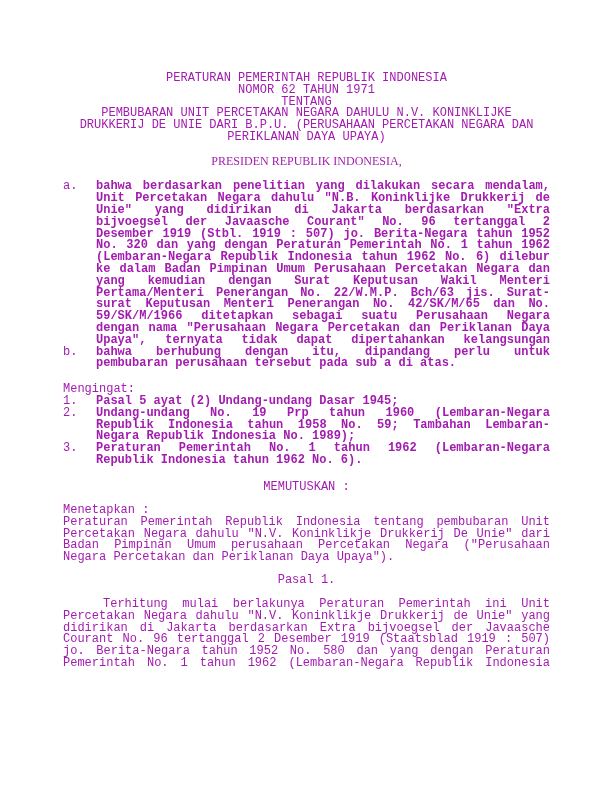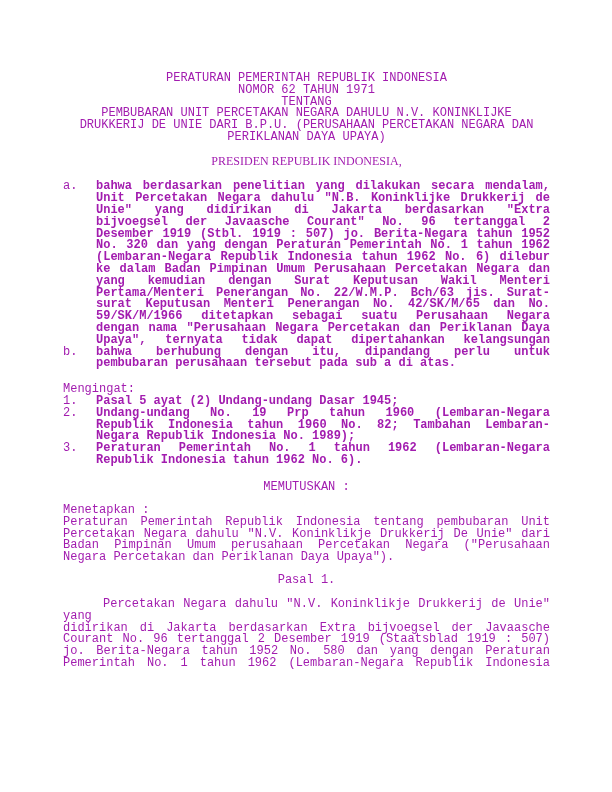--- a/index.html
+++ b/index.html
@@ -98,21 +98,21 @@
         <div class="li">
           <div class="li-marker">1.</div>
           <div class="li-body">
             <div class="line nat">Pasal 5 ayat (2) Undang-undang Dasar 1945;</div>
           </div>
         </div>
         <div class="li">
           <div class="li-marker">2.</div>
           <div class="li-body">
             <div class="line">Undang-undang No. 19 Prp  tahun 1960 (Lembaran-Negara</div>
-            <div class="line">Republik Indonesia tahun 1960 No. 82; Tambahan Lembaran-</div>
+            <div class="line">Republik Indonesia tahun 1958 No. 59; Tambahan Lembaran-</div>
             <div class="line nat">Negara Republik Indonesia No. 1989);</div>
           </div>
         </div>
         <div class="li">
           <div class="li-marker">3.</div>
           <div class="li-body">
             <div class="line">Peraturan Pemerintah No. 1 tahun 1962 (Lembaran-Negara</div>
             <div class="line nat">Republik Indonesia tahun 1962 No. 6).</div>
           </div>
         </div>
@@ -127,20 +127,21 @@
         <div class="line">Peraturan Pemerintah Republik Indonesia tentang pembubaran Unit</div>
         <div class="line">Percetakan Negara dahulu "N.V. Koninklikje Drukkerij De Unie" dari</div>
         <div class="line">Badan Pimpinan Umum perusahaan Percetakan Negara ("Perusahaan</div>
         <div class="line nat">Negara Percetakan dan Periklanan Daya Upaya").</div>
       </div>
   </div>
 
   <div class="center-line pasal-heading">Pasal 1.</div>
 
   <div class="pasal-body indent-first">
+      <div class="line">Terhitung mulai berlakunya Peraturan Pemerintah ini Unit</div>
       <div class="line">Percetakan Negara dahulu "N.V. Koninklikje Drukkerij de Unie" yang</div>
       <div class="line">didirikan di Jakarta berdasarkan Extra bijvoegsel der Javaasche</div>
       <div class="line">Courant No. 96 tertanggal 2 Desember 1919 (Staatsblad 1919 : 507)</div>
       <div class="line">jo. Berita-Negara tahun 1952 No. 580 dan yang dengan Peraturan</div>
       <div class="line">Pemerintah No. 1 tahun 1962 (Lembaran-Negara Republik Indonesia</div>
     </div>
 
 </div>
 
 </body></html>

